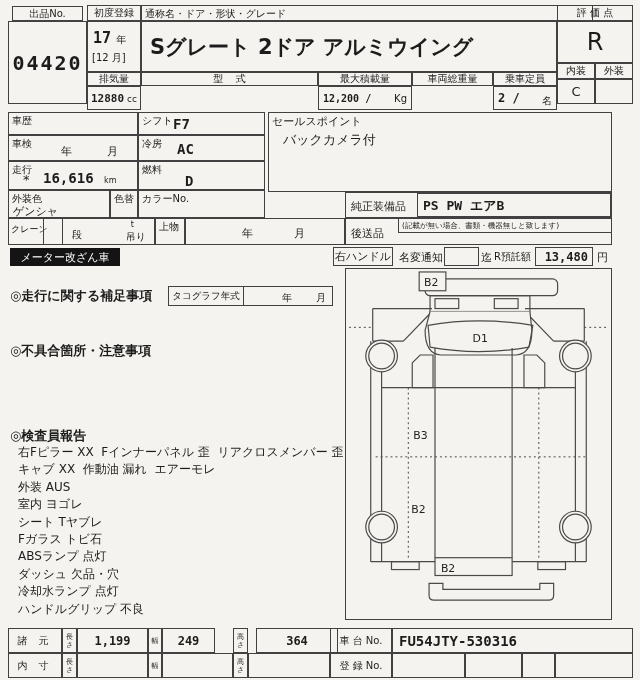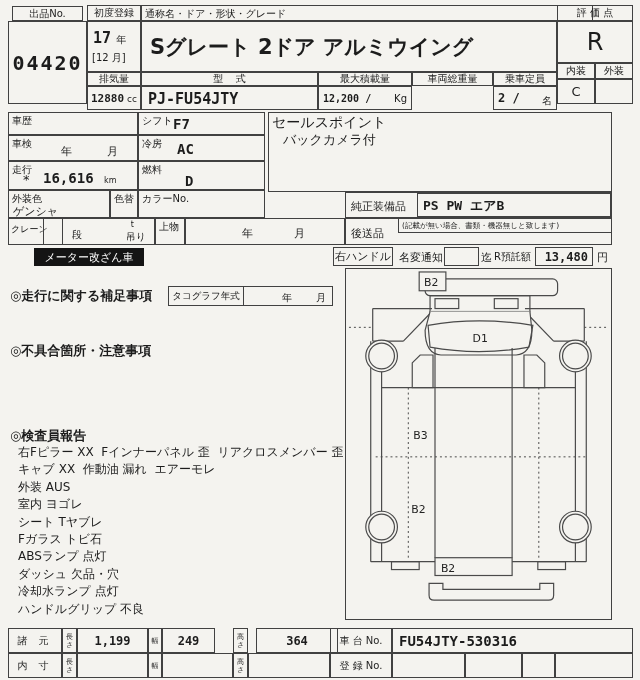--- a/index.html
+++ b/index.html
@@ -8,21 +8,21 @@
   .cell{position:absolute;border:1px solid #414141;box-sizing:border-box;}
   .abs{position:absolute;box-sizing:border-box;}
   .lbl{font-size:10px;color:#1c1c1c;}
   .tl{position:absolute;top:1px;left:3px;white-space:pre;}
   .ctr{display:flex;align-items:center;justify-content:center;}
   .mono{font-family:"DejaVu Sans Mono",monospace;font-weight:700;}
   .pre{white-space:pre;}
   .rline{font-size:12px;line-height:17.4px;white-space:pre;}
   .vunit{font-size:7px;line-height:8px;word-break:break-all;text-align:center;
          display:flex;align-items:center;justify-content:center;padding:0 1px;}
-  .badge{background:#141414;color:#fff;font-size:11px;display:flex;align-items:center;justify-content:center;margin-left:24px;}
+  .badge{background:#141414;color:#fff;font-size:11px;display:flex;align-items:center;justify-content:center;}
   svg text{font-family:"DejaVu Sans",sans-serif;}
 </style>
 </head>
 <body>
 
 <div id="sheet">
 
   <div class="cell ctr" style="left:12px;top:6px;width:71px;height:15px">
     <span class="lbl">出品No.</span>
   </div>
@@ -51,23 +51,20 @@
   <div class="cell ctr" style="left:87px;top:72px;width:54px;height:14px">
     <span class="lbl">排気量</span>
   </div>
   <div class="cell" style="left:87px;top:86px;width:54px;height:24px">
     <span class="mono" style="position:absolute;left:3px;top:5px;font-size:11px">12880</span>
     <span class="lbl" style="position:absolute;right:3px;top:7px;font-size:9px">cc</span>
   </div>
 
   <div class="cell ctr" style="left:141px;top:72px;width:177px;height:14px">
     <span class="lbl pre">型    式</span>
-  </div>
-  <div class="cell" style="left:141px;top:86px;width:177px;height:24px">
-    <span class="mono" style="position:absolute;left:6px;top:3px;font-size:15px">PJ-FU54JTY</span>
   </div>
 
   <div class="cell ctr" style="left:318px;top:72px;width:94px;height:14px">
     <span class="lbl">最大積載量</span>
   </div>
   <div class="cell" style="left:318px;top:86px;width:94px;height:24px">
     <span class="mono" style="position:absolute;left:4px;top:6px;font-size:10px">12,200 /</span>
     <span class="lbl" style="position:absolute;right:4px;top:6px">Kg</span>
   </div>
 
@@ -152,21 +149,21 @@
   </div>
   <div class="cell" style="left:155px;top:218px;width:30px;height:27px">
     <span class="tl lbl">上物</span>
   </div>
   <div class="cell" style="left:185px;top:218px;width:160px;height:27px">
     <span style="position:absolute;left:56px;top:7px;font-size:11px">年</span>
     <span style="position:absolute;left:108px;top:7px;font-size:11px">月</span>
   </div>
 
   <div class="cell" style="left:268px;top:112px;width:344px;height:80px">
-    <span class="tl" style="font-size:14px">セールスポイント</span>
+    <span class="tl" style="font-size:11px">セールスポイント</span>
     <span style="position:absolute;left:14px;top:18px;font-size:13px">バックカメラ付</span>
   </div>
   <div class="cell" style="left:345px;top:192px;width:267px;height:26px">
     <span style="position:absolute;left:5px;top:6px;font-size:11px">純正装備品</span>
   </div>
   <div class="cell" style="left:417px;top:193px;width:194px;height:24px">
     <span class="mono" style="position:absolute;left:5px;top:3px;font-size:13px;white-space:pre">PS PW エアB</span>
   </div>
   <div class="cell" style="left:345px;top:218px;width:267px;height:27px">
     <span style="position:absolute;left:5px;top:7px;font-size:11px">後送品</span>

